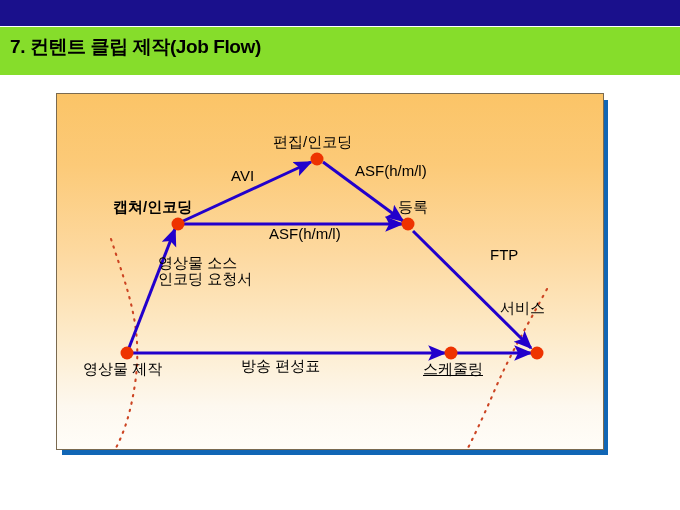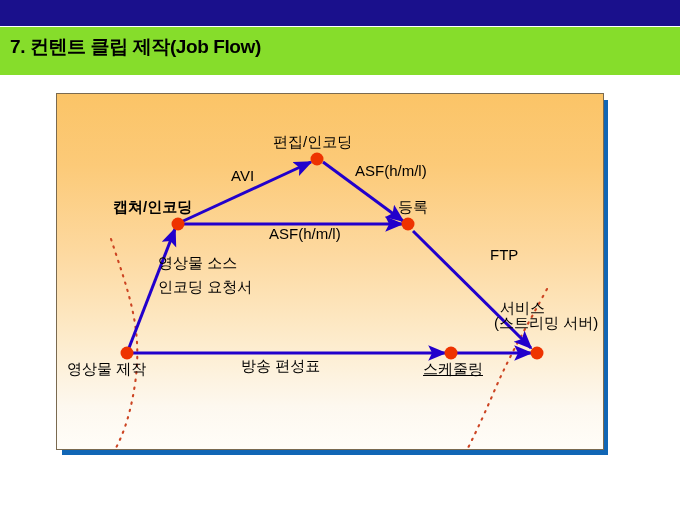--- a/index.html
+++ b/index.html
@@ -125,35 +125,34 @@
       <line x1="396" y1="259" x2="474" y2="259" stroke="#2200cc" stroke-width="3" marker-end="url(#arrowhead)"></line>
 
       <circle cx="70" cy="259" r="6.5" fill="#ee3300"></circle>
       <circle cx="121" cy="130" r="6.5" fill="#ee3300"></circle>
       <circle cx="260" cy="65" r="6.5" fill="#ee3300"></circle>
       <circle cx="351" cy="130" r="6.5" fill="#ee3300"></circle>
       <circle cx="394" cy="259" r="6.5" fill="#ee3300"></circle>
       <circle cx="480" cy="259" r="6.5" fill="#ee3300"></circle>
     </svg>
 
-    <div class="node-label" style="left:10px; top:266px;">영상물 제작</div>
+    <div class="node-label" style="left:26px; top:266px;">영상물 제작</div>
 
     <div class="node-label" style="left:56px; top:104px;font-weight:bold;">캡쳐/인코딩</div>
 
     <div class="node-label" style="left:216px; top:39px;">편집/인코딩</div>
 
     <div class="node-label" style="left:341px; top:104px;">등록</div>
 
     <div class="node-label" style="left:366px; top:266px;text-decoration:underline;">스케줄링</div>
 
     <div class="node-label lbl-center" style="left:443px; top:205px; width:112px;">서비스</div>
-    <div class="node-label lbl-center" style="left:437px; top:220px; width:124px;">(스트리밍 서버)</div>
 
     <div class="edge-label" style="left:101px; top:160px;">영상물 소스</div>
-    <div class="edge-label" style="left:101px; top:184px;">인코딩 요청서</div>
+    <div class="edge-label" style="left:101px; top:176px;">인코딩 요청서</div>
 
     <div class="edge-label" style="left:174px; top:73px;">AVI</div>
 
     <div class="edge-label" style="left:298px; top:68px;">ASF(h/m/l)</div>
 
     <div class="edge-label" style="left:212px; top:131px;">ASF(h/m/l)</div>
 
     <div class="edge-label" style="left:394px; top:152px;margin-left:39px;">FTP</div>
 
     <div class="edge-label" style="left:184px; top:263px;">방송 편성표</div>

